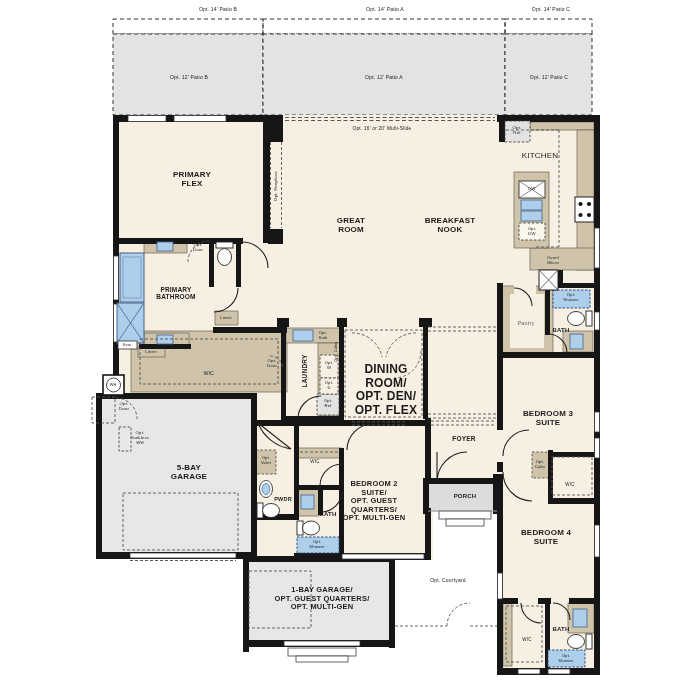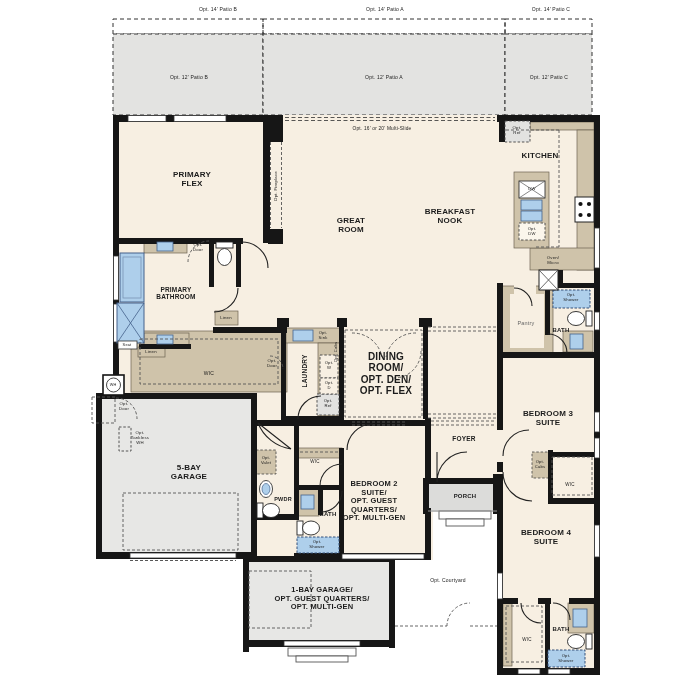--- a/index.html
+++ b/index.html
@@ -283,26 +283,26 @@
 <div id="labels-layer">
       <div class="lbl" style="left: 218px; top: 10px; font-size: 5px; transform: translate(-50%, -50%);">Opt. 14' Patio B</div>
       <div class="lbl" style="left: 385px; top: 10px; font-size: 5px; transform: translate(-50%, -50%);">Opt. 14' Patio A</div>
       <div class="lbl" style="left: 551px; top: 10px; font-size: 5px; transform: translate(-50%, -50%);">Opt. 14' Patio C</div>
       <div class="lbl" style="left: 189px; top: 78px; font-size: 5px; transform: translate(-50%, -50%);">Opt. 12' Patio B</div>
       <div class="lbl" style="left: 384px; top: 78px; font-size: 5px; transform: translate(-50%, -50%);">Opt. 12' Patio A</div>
       <div class="lbl" style="left: 549px; top: 78px; font-size: 5px; transform: translate(-50%, -50%);">Opt. 12' Patio C</div>
       <div class="lbl" style="left: 382px; top: 129px; font-size: 4.8px; transform: translate(-50%, -50%);">Opt. 16' or 20' Multi-Slide</div>
       <div class="lbl" style="left: 517px; top: 131px; font-size: 4.3px; transform: translate(-50%, -50%);">Opt.
 Ref</div>
-      <div class="lbl" style="left: 540px; top: 156px; font-size: 8px; font-weight: 700; transform: translate(-50%, -50%);">KITCHEN</div>
+      <div class="lbl" style="left: 540px; top: 156px; font-size: 8px; font-weight: 400; transform: translate(-50%, -50%);">KITCHEN</div>
       <div class="lbl" style="left: 192px; top: 179px; font-size: 8px; font-weight: 700; transform: translate(-50%, -50%);">PRIMARY
 FLEX</div>
       <div class="lbl" style="left: 351px; top: 225px; font-size: 8px; font-weight: 700; transform: translate(-50%, -50%);">GREAT
 ROOM</div>
-      <div class="lbl" style="left: 450px; top: 216px; font-size: 8px; font-weight: 700; transform: translate(-50%, -50%);">BREAKFAST
+      <div class="lbl" style="left: 450px; top: 225px; font-size: 8px; font-weight: 700; transform: translate(-50%, -50%);">BREAKFAST
 NOOK</div>
       <div class="lbl" style="left: 276px; top: 186px; font-size: 4.3px; transform: translate(-50%, -50%) rotate(-90deg);">Opt. Fireplace</div>
       <div class="lbl" style="left: 532px; top: 189px; font-size: 4.2px; transform: translate(-50%, -50%);">DW</div>
       <div class="lbl" style="left: 532px; top: 232px; font-size: 4.2px; transform: translate(-50%, -50%);">Opt.
 DW</div>
       <div class="lbl" style="left: 553px; top: 261px; font-size: 4.3px; transform: translate(-50%, -50%);">Oven/
 Micro</div>
       <div class="lbl" style="left: 198px; top: 248px; font-size: 4.3px; transform: translate(-50%, -50%);">Opt.
 Door</div>
       <div class="lbl" style="left: 176px; top: 293px; font-size: 6.5px; font-weight: 700; transform: translate(-50%, -50%);">PRIMARY
@@ -316,21 +316,21 @@
       <div class="lbl" style="left: 305px; top: 371px; font-size: 6.5px; font-weight: 700; transform: translate(-50%, -50%) rotate(-90deg);">LAUNDRY</div>
       <div class="lbl" style="left: 329px; top: 366px; font-size: 4.2px; transform: translate(-50%, -50%);">Opt.
 W</div>
       <div class="lbl" style="left: 329px; top: 386px; font-size: 4.2px; transform: translate(-50%, -50%);">Opt.
 D</div>
       <div class="lbl" style="left: 328px; top: 404px; font-size: 4.2px; transform: translate(-50%, -50%);">Opt.
 Ref</div>
       <div class="lbl" style="left: 272px; top: 364px; font-size: 4.3px; transform: translate(-50%, -50%);">Opt.
 Door</div>
       <div class="lbl" style="left: 209px; top: 374px; font-size: 5px; transform: translate(-50%, -50%);">WIC</div>
-      <div class="lbl" style="left: 386px; top: 374px; font-size: 10px; font-weight: 700; transform: translate(-50%, -50%);">DINING
+      <div class="lbl" style="left: 386px; top: 390px; font-size: 12px; font-weight: 700; transform: translate(-50%, -50%);">DINING
 ROOM/
 OPT. DEN/
 OPT. FLEX</div>
       <div class="lbl" style="left: 526px; top: 323px; font-size: 5.5px; color: rgb(102, 102, 102); transform: translate(-50%, -50%);">Pantry</div>
       <div class="lbl" style="left: 571px; top: 298px; font-size: 4.2px; transform: translate(-50%, -50%);">Opt.
 Shower</div>
       <div class="lbl" style="left: 561px; top: 330px; font-size: 6px; font-weight: 700; transform: translate(-50%, -50%);">BATH</div>
       <div class="lbl" style="left: 548px; top: 402px; font-size: 8px; font-weight: 700; transform: translate(-50%, -50%); margin-top: 16px;">BEDROOM 3
 SUITE</div>
       <div class="lbl" style="left: 113px; top: 385px; font-size: 3.8px; transform: translate(-50%, -50%);">WH</div>

